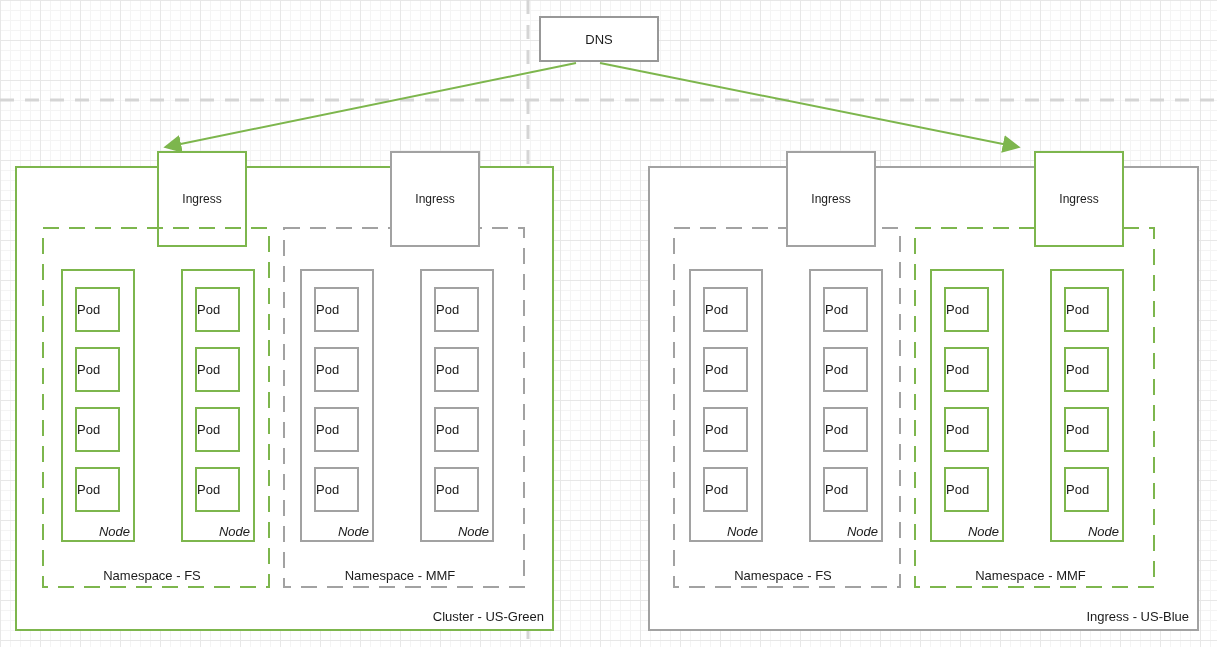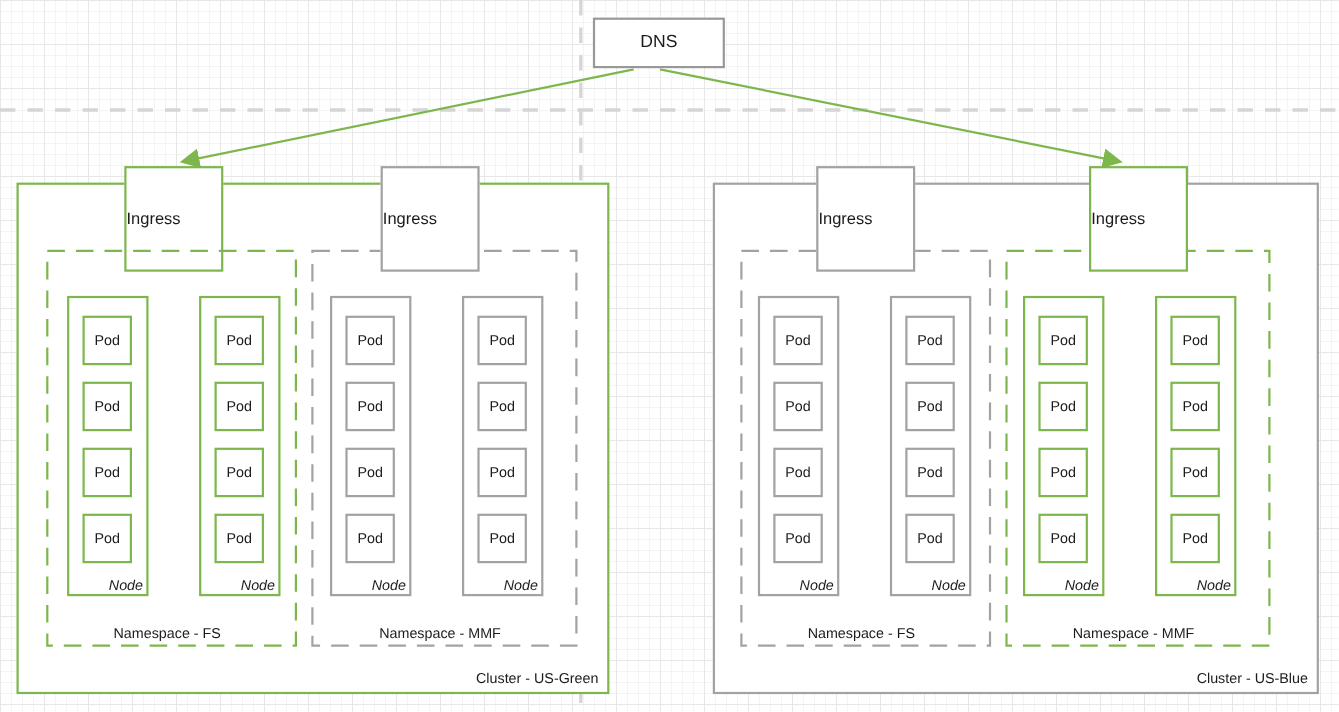--- a/index.html
+++ b/index.html
@@ -16,48 +16,48 @@
   svg.layer{position:absolute;left:0;top:0;width:1217px;height:647px;pointer-events:none;}
   .z1{z-index:1}.z3{z-index:3}.z5{z-index:5}.z7{z-index:7}
 
   .box{position:absolute;box-sizing:border-box;background:#fff;}
   .green-b{border:2px solid #7db64d;}
   .gray-b{border:2px solid #a2a2a2;}
 
   .cluster{z-index:2;}
   .cluster-label{position:absolute;right:8px;bottom:5px;font-size:13px;white-space:nowrap;}
 
-  .ingress{z-index:4;display:flex;align-items:center;font-size:15px;}
+  .ingress{z-index:4;display:flex;align-items:center;justify-content:center;font-size:12px;margin-left:44px;}
 
   .ns-label{position:absolute;z-index:6;font-size:13px;text-align:center;white-space:nowrap;}
 
   .node{z-index:6;width:74px;height:273px;}
   .node-label{position:absolute;right:3px;bottom:1px;font-size:13px;font-style:italic;}
   .pod{position:absolute;left:12px;width:45px;height:45px;box-sizing:border-box;background:#fff;
+       display:flex;align-items:center;font-size:13px;}
+  .p1{top:16px}.p2{top:76px}.p3{top:136px}.p4{top:196px}
+
+  .dns{z-index:8;left:539px;top:16px;width:120px;height:46px;border:2px solid #989898;
        display:flex;align-items:center;justify-content:center;font-size:13px;}
-  .p1{top:16px}.p2{top:76px}.p3{top:136px}.p4{top:196px}
-
-  .dns{z-index:8;left:539px;top:16px;width:120px;height:46px;border:2px solid #989898;
-       display:flex;align-items:center;justify-content:center;font-size:16px;}
 </style>
 </head>
 <body>
 
 <div id="canvas">
 
   <svg class="layer z1">
     <line x1="0" y1="100" x2="1217" y2="100" stroke="#d5d5d5" stroke-width="3" stroke-dasharray="14,11"></line>
     <line x1="528" y1="0" x2="528" y2="647" stroke="#d5d5d5" stroke-width="3" stroke-dasharray="14,11"></line>
   </svg>
 
   <div class="box cluster green-b" style="left:15px;top:166px;width:539px;height:465px;">
     <span class="cluster-label">Cluster - US-Green</span>
   </div>
   <div class="box cluster gray-b" style="left:648px;top:166px;width:551px;height:465px;">
-    <span class="cluster-label">Cluster - US-Blue</span>
+    <span class="cluster-label">Ingress - US-Blue</span>
   </div>
 
   <svg class="layer z3">
     <rect x="284" y="228" width="240" height="359" fill="none" stroke="#a2a2a2" stroke-width="2" stroke-dasharray="16,10"></rect>
     <rect x="674" y="228" width="226" height="359" fill="none" stroke="#a2a2a2" stroke-width="2" stroke-dasharray="16,10"></rect>
     <rect x="915" y="228" width="239" height="359" fill="none" stroke="#7db64d" stroke-width="2" stroke-dasharray="16,10"></rect>
   </svg>
 
   <div class="box ingress green-b" style="left:113px;top:151px;width:90px;height:96px;">
     <span>Ingress</span>

